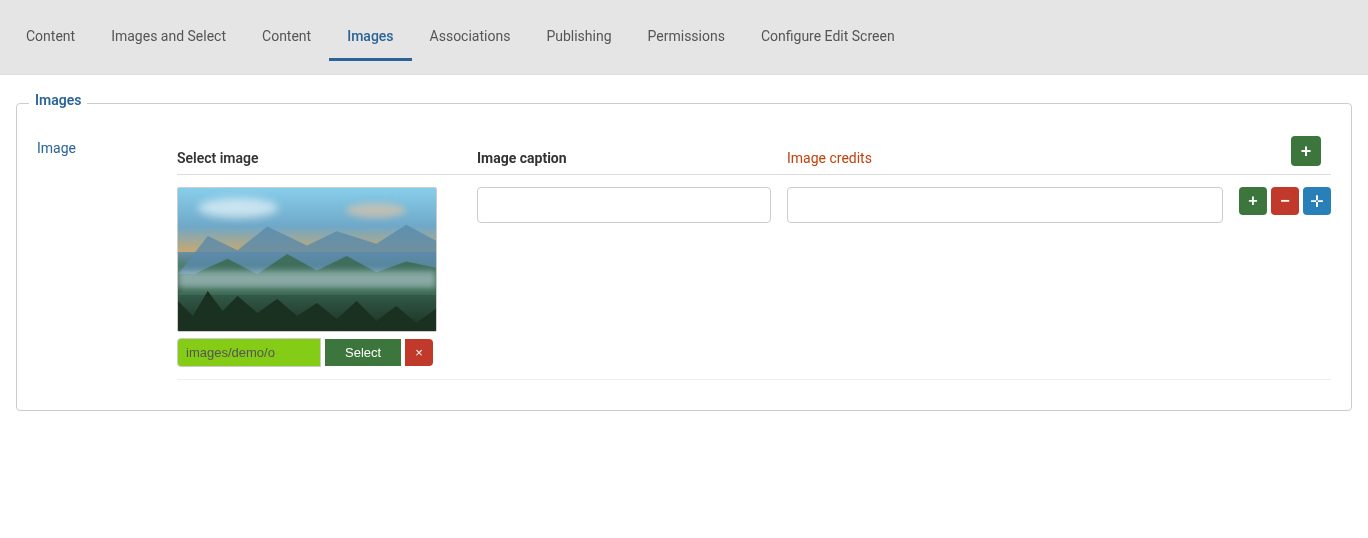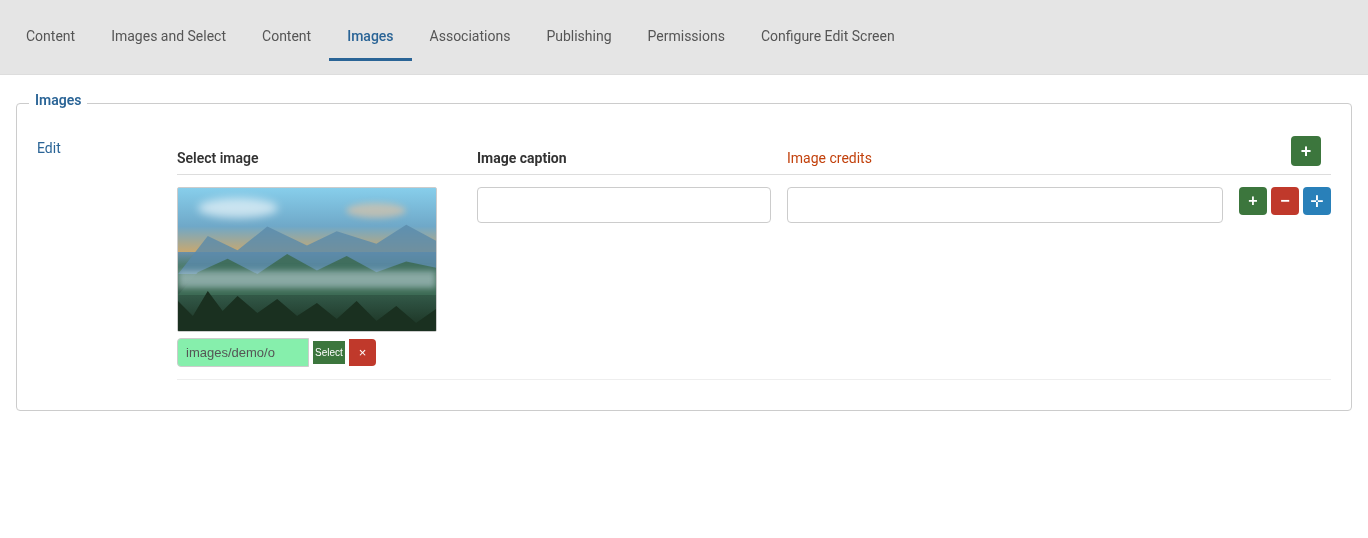--- a/index.html
+++ b/index.html
@@ -175,30 +175,30 @@
     .file-path-row {
       display: flex;
       align-items: center;
       gap: 4px;
     }
     .file-path-input {
       border: 1px solid #ccc;
       border-radius: 4px 0 0 4px;
       padding: 6px 8px;
       font-size: 13px;
-      width: 132px;
+      width: 144px;
       color: #555;
-      background: #86efac;
+      background: #84cc16;
     }
     .select-btn {
       background: #3c763d;
       color: #fff;
       border: none;
-      padding: 6px 2px;
-      font-size: 10px;
+      padding: 6px 20px;
+      font-size: 13px;
       cursor: pointer;
       font-weight: 500;
     }
     .clear-btn {
       background: #c0392b;
       color: #fff;
       border: none;
       padding: 6px 10px;
       font-size: 13px;
       cursor: pointer;
@@ -292,21 +292,21 @@
     <div class="tab-item">Publishing</div>
     <div class="tab-item">Permissions</div>
     <div class="tab-item">Configure Edit Screen</div>
   </div>
 
 <div class="content-area">
   <div class="images-fieldset">
     <span class="images-fieldset-legend">Images</span>
 
     <div class="image-section">
-      <div class="image-label">Edit</div>
+      <div class="image-label">Image</div>
 
       <div class="image-content">
 
         <div class="image-table-header">
           <div class="col-select-image">Select image</div>
           <div class="col-caption">Image caption</div>
           <div class="col-credits">Image credits</div>
           <div class="col-actions-header">
             <button class="add-btn-green">+</button>
           </div>

